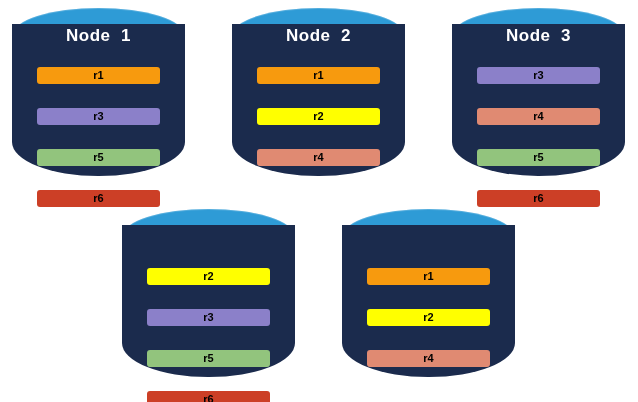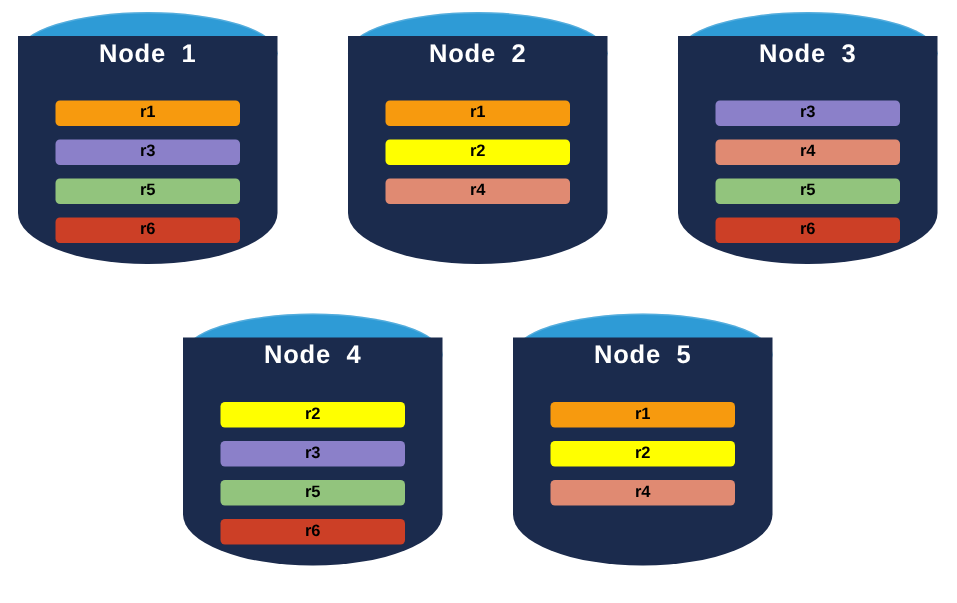--- a/index.html
+++ b/index.html
@@ -72,21 +72,21 @@
   .bars {
     position: absolute;
     left: 25px;
     top: 59px;
     width: 123px;
     z-index: 2;
   }
 
   .bar {
     height: 17px;
-    margin-bottom: 9px;
+    margin-bottom: 24px;
     border-radius: 3px;
     display: flex;
     align-items: center;
     justify-content: center;
     color: #000000;
     font-size: 11px;
     font-weight: bold;
     line-height: 1;
   }
   .bar:last-child { margin-bottom: 0; }
@@ -134,33 +134,31 @@
       <div class="bar" style="background: rgb(139, 128, 201); color: rgb(0, 0, 0);">r3</div>
       <div class="bar" style="background: rgb(224, 138, 114); color: rgb(0, 0, 0);">r4</div>
       <div class="bar" style="background: rgb(146, 196, 125); color: rgb(0, 0, 0);">r5</div>
       <div class="bar" style="background: rgb(204, 63, 38); color: rgb(0, 0, 0);">r6</div>
     </div>
   </div>
 
   <div class="node n4">
     <div class="cyl-top" style="background: rgb(46, 155, 214);"></div>
     <div class="cyl-body" style="background: rgb(27, 43, 77);"></div>
-    <div class="node-label" style="color: rgb(255, 255, 255);">Node  4</div>
     <div class="bars">
       <div class="bar" style="background: rgb(255, 255, 0); color: rgb(0, 0, 0);">r2</div>
       <div class="bar" style="background: rgb(139, 128, 201); color: rgb(0, 0, 0);">r3</div>
       <div class="bar" style="background: rgb(146, 196, 125); color: rgb(0, 0, 0);">r5</div>
       <div class="bar" style="background: rgb(204, 63, 38); color: rgb(0, 0, 0);">r6</div>
     </div>
   </div>
 
   <div class="node n5">
     <div class="cyl-top" style="background: rgb(46, 155, 214);"></div>
     <div class="cyl-body" style="background: rgb(27, 43, 77);"></div>
-    <div class="node-label" style="color: rgb(255, 255, 255);">Node  5</div>
     <div class="bars">
       <div class="bar" style="background: rgb(247, 154, 14); color: rgb(0, 0, 0);">r1</div>
       <div class="bar" style="background: rgb(255, 255, 0); color: rgb(0, 0, 0);">r2</div>
       <div class="bar" style="background: rgb(224, 138, 114); color: rgb(0, 0, 0);">r4</div>
     </div>
   </div>
 
 </div>
 
 </body></html>

